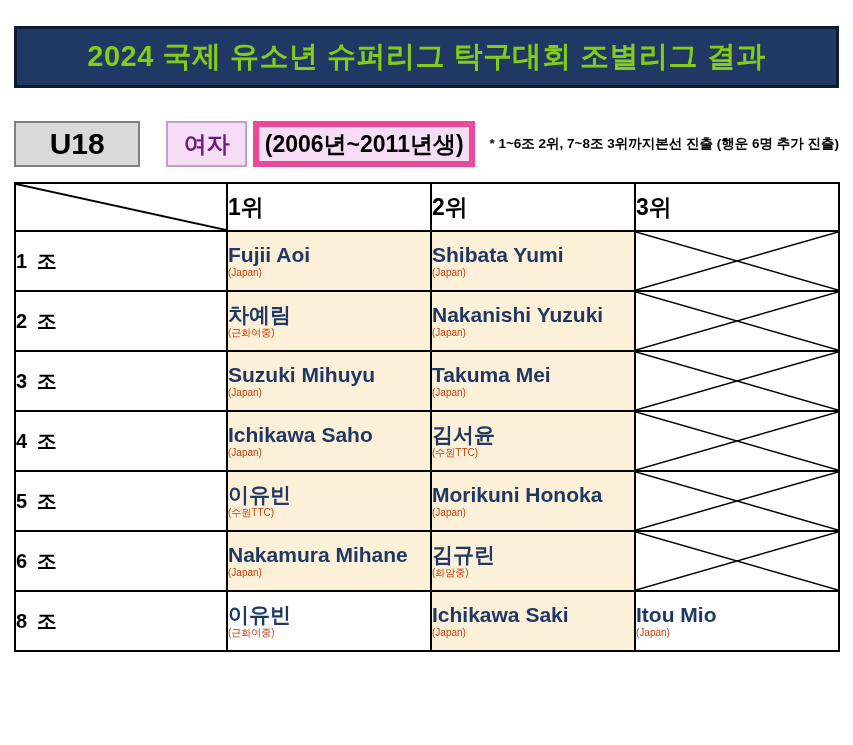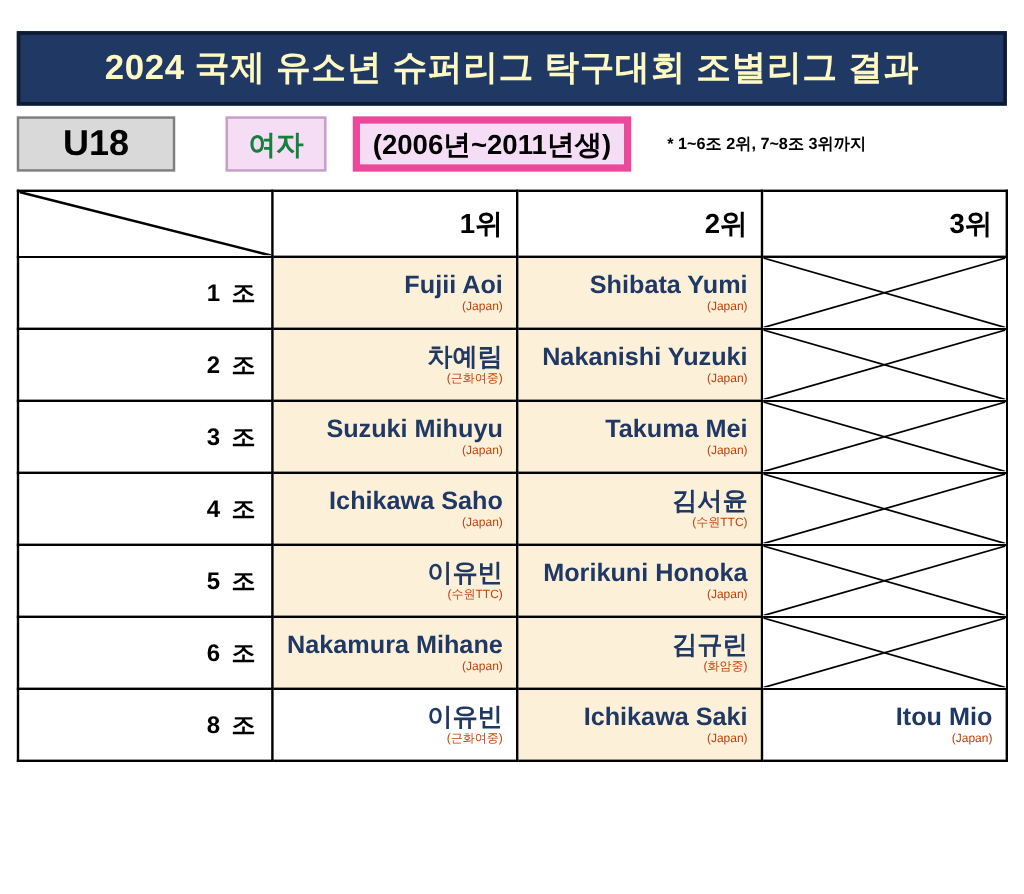--- a/index.html
+++ b/index.html
@@ -26,34 +26,34 @@
   .title-banner {
     margin-top: 26px;
     height: 56px;
     background: #1f3864;
     border: 3px solid #0d1b33;
     display: flex;
     align-items: center;
     justify-content: center;
   }
   .title-banner .title-text {
-    color: #fef9c3;
+    color: #84cc16;
     font-size: 29px;
     font-weight: bold;
     letter-spacing: 0.5px;
     white-space: nowrap;
   }
 
   
   .header-row {
-    margin-top: 8px;
+    margin-top: 32px;
     height: 48px;
     display: flex;
     align-items: center;
-    gap: 16px;
+    gap: 0px;
   }
   .cat-box {
     width: 132px;
     height: 46px;
     background: #d9d9d9;
     border: 2px solid #7f7f7f;
     display: flex;
     align-items: center;
     justify-content: center;
     font-size: 30px;
@@ -65,21 +65,21 @@
     margin-left: 26px;
     width: 84px;
     height: 46px;
     background: #f6ddf6;
     border: 2px solid #c79ec7;
     display: flex;
     align-items: center;
     justify-content: center;
     font-size: 23px;
     font-weight: bold;
-    color: #15803d;
+    color: #701a75;
     box-sizing: border-box;
   }
   .birth-box {
     margin-left: 6px;
     width: 232px;
     height: 46px;
     background: #f6ddf6;
     border: 6px solid #ec4899;
     display: flex;
     align-items: center;
@@ -106,22 +106,22 @@
 
   
   .results-table {
     margin-top: 14px;
     border-collapse: collapse;
     table-layout: fixed;
     width: 825px;
   }
   .results-table td, .results-table th {
     border: 2px solid #000000;
-    padding: 11px;
-    text-align: right;
+    padding: 0;
+    text-align: left;
     vertical-align: middle;
     box-sizing: border-box;
     margin-top: 20px;
   }
   col.c-group { width: 212px; }
   col.c-rank  { width: 204px; }
 
   .head-cell {
     height: 48px;
     font-size: 23px;
@@ -192,20 +192,21 @@
   <div class="title-banner">
     <div class="title-text">2024 국제 유소년 슈퍼리그 탁구대회 조별리그 결과</div>
   </div>
 
   <div class="header-row">
     <div class="cat-box">U18</div>
     <div class="gender-box">여자</div>
     <div class="birth-box">(2006년~2011년생)</div>
     <div class="note-box">
       <div class="note-line">* 1~6조 2위, 7~8조 3위까지</div>
+      <div class="note-line second">본선 진출 (행운 6명 추가 진출)</div>
     </div>
   </div>
 
   <table class="results-table">
     <colgroup>
       <col class="c-group">
       <col class="c-rank">
       <col class="c-rank">
       <col class="c-rank">
     </colgroup>

